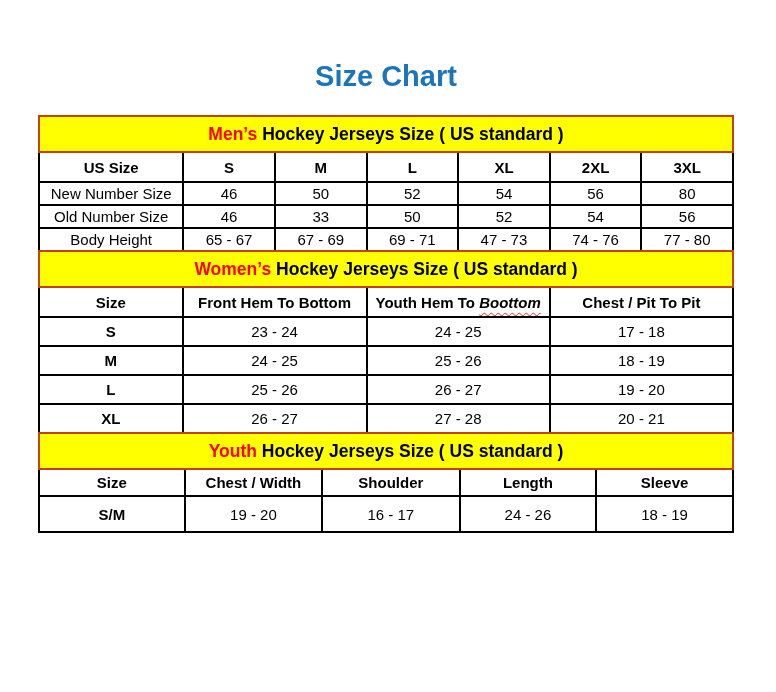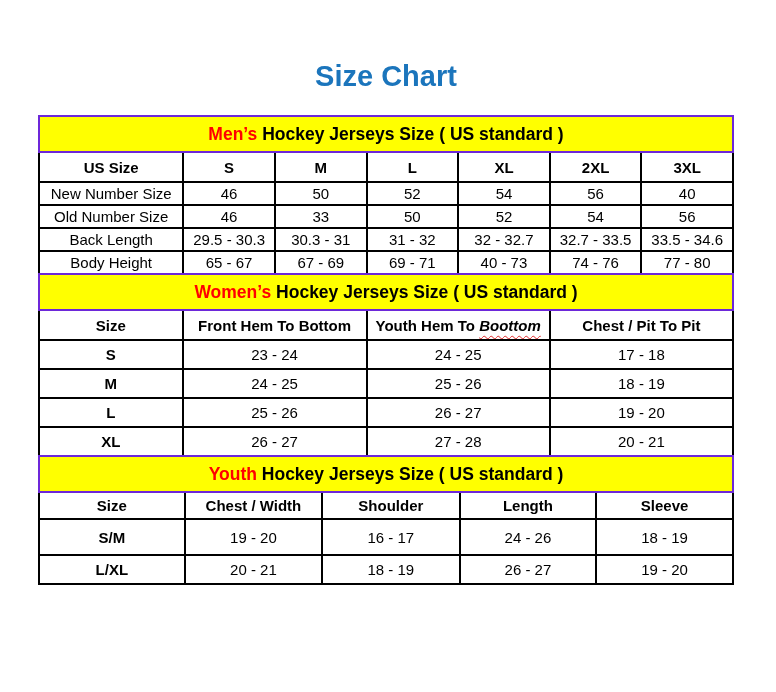--- a/index.html
+++ b/index.html
@@ -36,21 +36,21 @@
     font-size: 15px;
     padding: 2px 2px;
     overflow: hidden;
     white-space: nowrap;
   }
   tr.banner td {
     background: #ffff00;
     height: 36px;
     font-size: 17.5px;
     font-weight: bold;
-    border: 2px solid #6d28d9;
+    border: 2px solid #c2410c;
   }
   .banner .hl { color: #ff0000; }
   tr.head { height: 30px; }
   tr.head th { font-weight: bold; text-align: center; }
   tr.datarow { height: 22px; }
   tr.datarow td.rowlabel { font-weight: normal; }
   tr.datarow td.rowlabel.bold { font-weight: bold; }
   .squiggle {
     text-decoration: underline;
     text-decoration-style: wavy;
@@ -90,46 +90,37 @@
       <th>2XL</th>
       <th>3XL</th>
     </tr>
     <tr class="datarow">
       <td class="rowlabel">New Number Size</td>
       <td>46</td>
       <td>50</td>
       <td>52</td>
       <td>54</td>
       <td>56</td>
-      <td>40</td>
+      <td>80</td>
     </tr>
     <tr class="datarow">
       <td class="rowlabel">Old Number Size</td>
       <td>46</td>
       <td>33</td>
       <td>50</td>
       <td>52</td>
       <td>54</td>
       <td>56</td>
     </tr>
     <tr class="datarow">
-      <td class="rowlabel">Back Length</td>
-      <td>29.5 - 30.3</td>
-      <td>30.3 - 31</td>
-      <td>31 - 32</td>
-      <td>32 - 32.7</td>
-      <td>32.7 - 33.5</td>
-      <td>33.5 - 34.6</td>
-    </tr>
-    <tr class="datarow">
       <td class="rowlabel">Body Height</td>
       <td>65 - 67</td>
       <td>67 - 69</td>
       <td>69 - 71</td>
-      <td>40 - 73</td>
+      <td>47 - 73</td>
       <td>74 - 76</td>
       <td>77 - 80</td>
     </tr>
   </tbody>
     </table>
 
   <table class="sec">
     <colgroup>
       <col style="width:20.7%">
         <col style="width:26.5%">
@@ -192,23 +183,16 @@
       <th>Length</th>
       <th>Sleeve</th>
     </tr>
     <tr class="datarow" style="height:36px">
       <td class="rowlabel bold">S/M</td>
       <td>19 - 20</td>
       <td>16 - 17</td>
       <td>24 - 26</td>
       <td>18 - 19</td>
     </tr>
-    <tr class="datarow" style="height:29px">
-      <td class="rowlabel bold">L/XL</td>
-      <td>20 - 21</td>
-      <td>18 - 19</td>
-      <td>26 - 27</td>
-      <td>19 - 20</td>
-    </tr>
   </tbody>
     </table>
 
 </div>
 
 </body></html>

